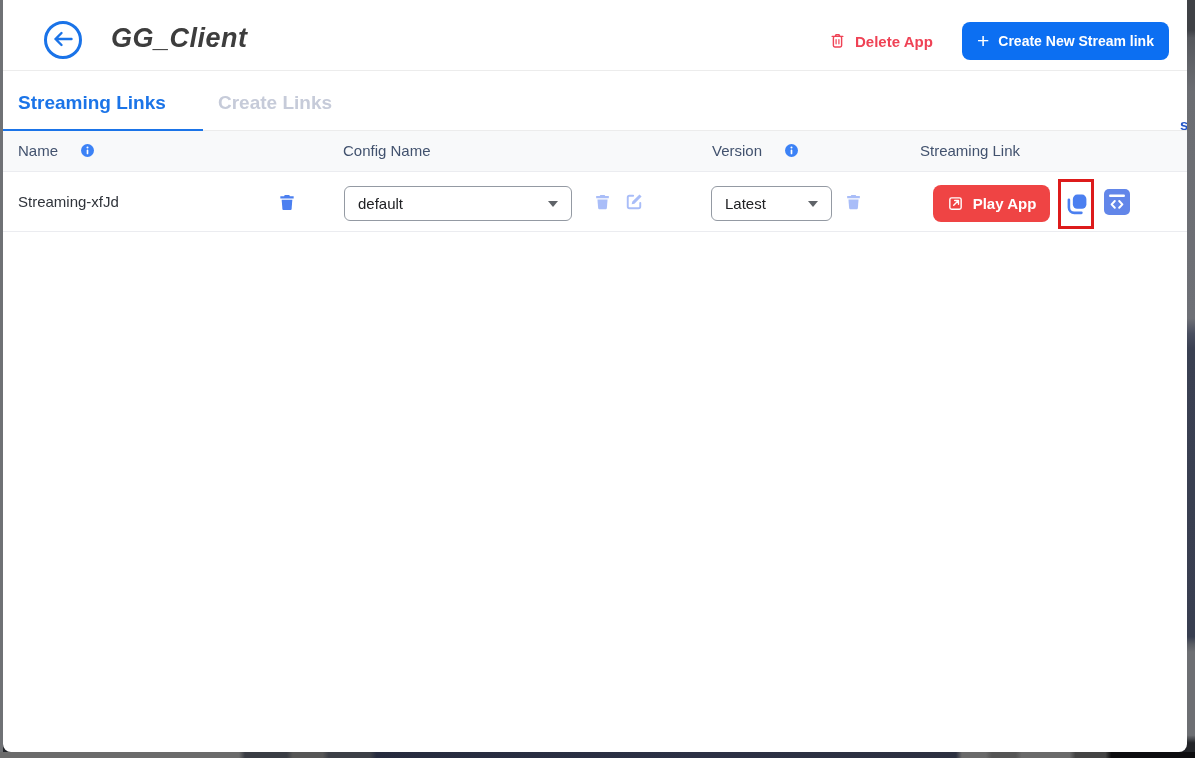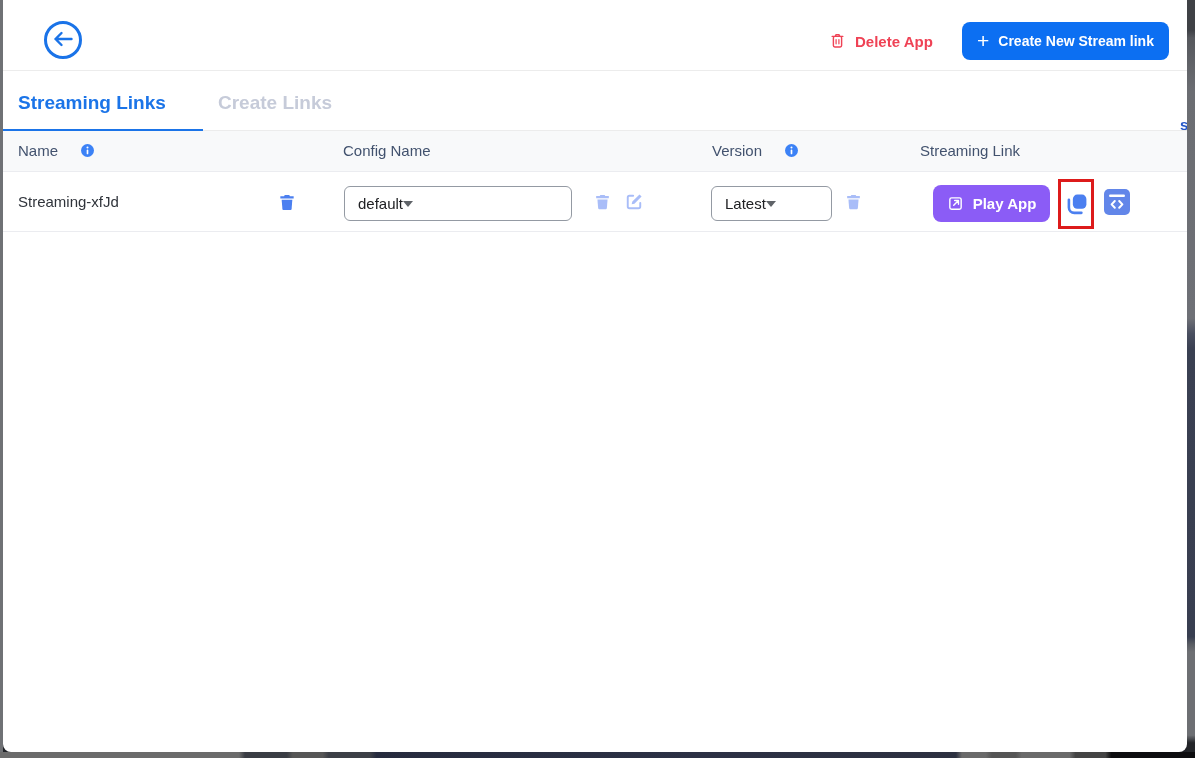--- a/index.html
+++ b/index.html
@@ -58,28 +58,28 @@
           border-bottom:1px solid #ebecf0;padding-left:43px; }
   .cell-name { position:absolute; left:15px; top:21px; font-size:15px; color:#30343b; }
   .icon-btn { position:absolute; background:none; border:none; cursor:pointer; padding:0;
               display:flex; align-items:center; justify-content:center; }
   .trash-solid { left:274px; top:20px; color:#4b7ff0; }
   .trash-muted1{ left:590px; top:20px; color:#a9bdf8; }
   .edit-muted  { left:621px; top:20px; color:#a9bdf8; }
   .trash-muted2{ left:841px; top:20px; color:#a9bdf8; }
 
   .select { position:absolute; top:14px; height:35px; background:#fff; border:1px solid #949aa3;
-            border-radius:6px; display:flex; align-items:center; justify-content:flex-start;
+            border-radius:6px; display:flex; align-items:center; justify-content:space-between;
             padding:0 13px; font-size:15px; color:#202124; cursor:pointer; }
   .select-config { left:341px; width:228px; }
   .select-version{ left:708px; width:121px; }
   .caret { width:0; height:0; border-left:5px solid transparent; border-right:5px solid transparent;
            border-top:6px solid #5f6368; }
 
-  .play-btn { position:absolute; left:930px; top:13px; width:117px; height:37px; background:#8b5cf6;
+  .play-btn { position:absolute; left:930px; top:13px; width:117px; height:37px; background:#ef4444;
               border:none; border-radius:8px; color:#fff; font-size:15px; font-weight:700;
               display:flex; align-items:center; justify-content:center; gap:9px; cursor:pointer;
               font-family:"Liberation Sans", sans-serif; }
 
   .annotation-box { position:absolute; left:1055px; top:7px; width:36px; height:50px;
                     border:3px solid #dd1b1b; display:flex; align-items:center; justify-content:center; }
   .copy-btn  { color:#4b7ff0; background:none; border:none; cursor:pointer; padding:0; display:flex; }
   .embed-btn { position:absolute; left:1101px; top:17px; background:none; border:none; padding:0;
                cursor:pointer; display:flex; }
 
@@ -94,20 +94,21 @@
   <div class="frame"></div>
 
   <div class="topbar">
     <button class="back-btn">
       <span>
         <svg width="20" height="16" viewBox="0 0 20 16">
             <path d="M18.5 8H2.5M8.5 2L2.5 8l6 6" stroke="#1a73e8" stroke-width="2.4" fill="none" stroke-linecap="round" stroke-linejoin="round"></path>
           </svg>
       </span>
     </button>
+    <div class="app-title">GG_Client</div>
 
     <div class="delete-app">
       <span style="display:flex;">
         <svg width="17" height="18" viewBox="0 0 24 24">
             <path fill="none" stroke="#ef4255" stroke-width="2" stroke-linecap="round" d="M4.5 5.5h15M9.5 5.5V3.9c0-.5.4-.9.9-.9h3.2c.5 0 .9.4.9.9v1.6"></path>
             <rect x="6.2" y="5.5" width="11.6" height="15" rx="2" fill="none" stroke="#ef4255" stroke-width="2"></rect>
             <path fill="none" stroke="#ef4255" stroke-width="1.7" stroke-linecap="round" d="M10 10v6M14 10v6"></path>
           </svg>
       </span>
       <span>Delete App</span>

